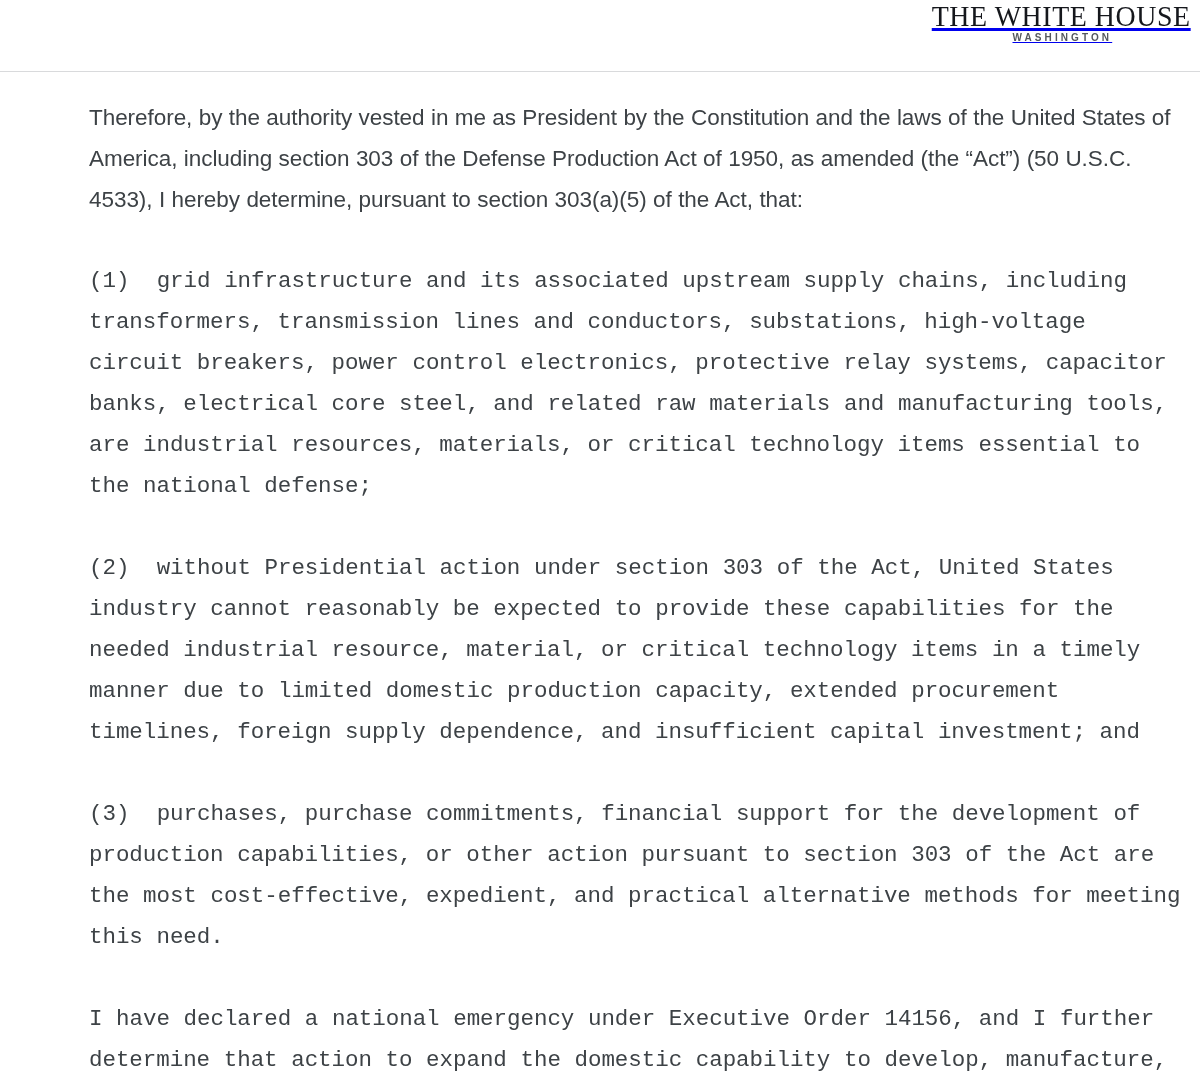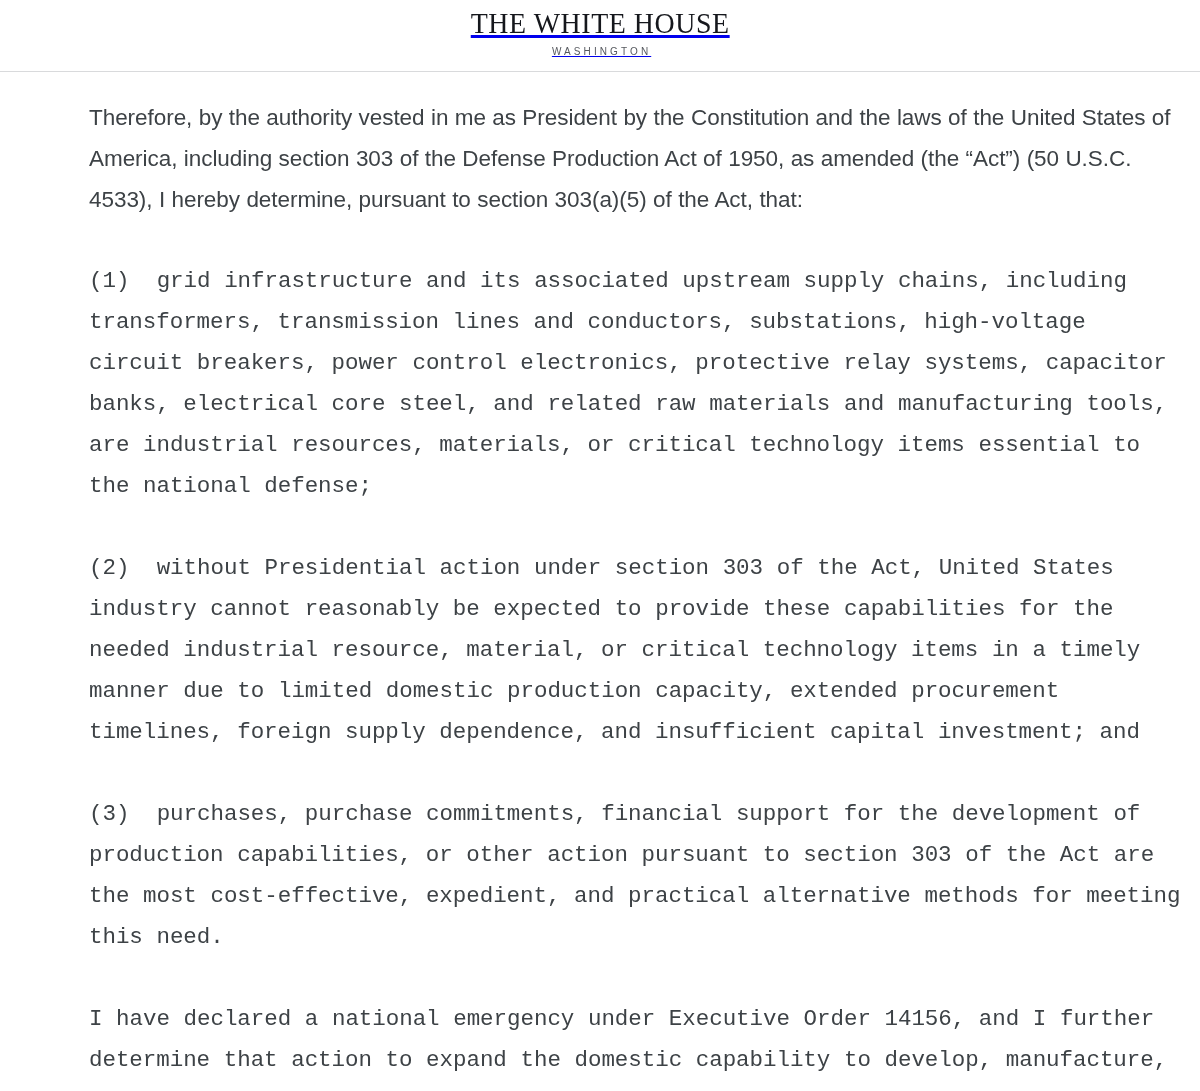--- a/index.html
+++ b/index.html
@@ -16,50 +16,48 @@
   }
 
   
   .site-header {
     height: 72px;
     box-sizing: border-box;
     background: #ffffff;
     border-bottom: 1px solid #d9dadc;
     display: flex;
     flex-direction: column;
-    align-items: center;
+    align-items: flex-end;
     justify-content: flex-start;
-    padding-top: 7px;
   }
   .wh-logo {
     display: block;
     text-align: center;
     line-height: 1;
   }
   .wh-logo-title {
     font-family: "Liberation Serif", "DejaVu Serif", serif;
     font-size: 30px;
     line-height: 32px;
     letter-spacing: 0.6px;
     color: #15171c;
     font-weight: 400;
     transform: scaleX(0.93);
     transform-origin: center;
     display: block;
     white-space: nowrap;
   }
   .wh-logo-sub {
     display: block;
-    margin-top: 7px;
     font-family: "Liberation Sans", sans-serif;
     font-size: 10px;
     line-height: 12px;
     letter-spacing: 3.1px;
     color: #55585e;
-    font-weight: 400;
+    font-weight: 700;
     text-indent: 3.1px;
     white-space: nowrap;
   }
 
   
   .doc-scroll {
     position: relative;
     width: 1200px;
     height: 1019px;
     overflow: hidden;

